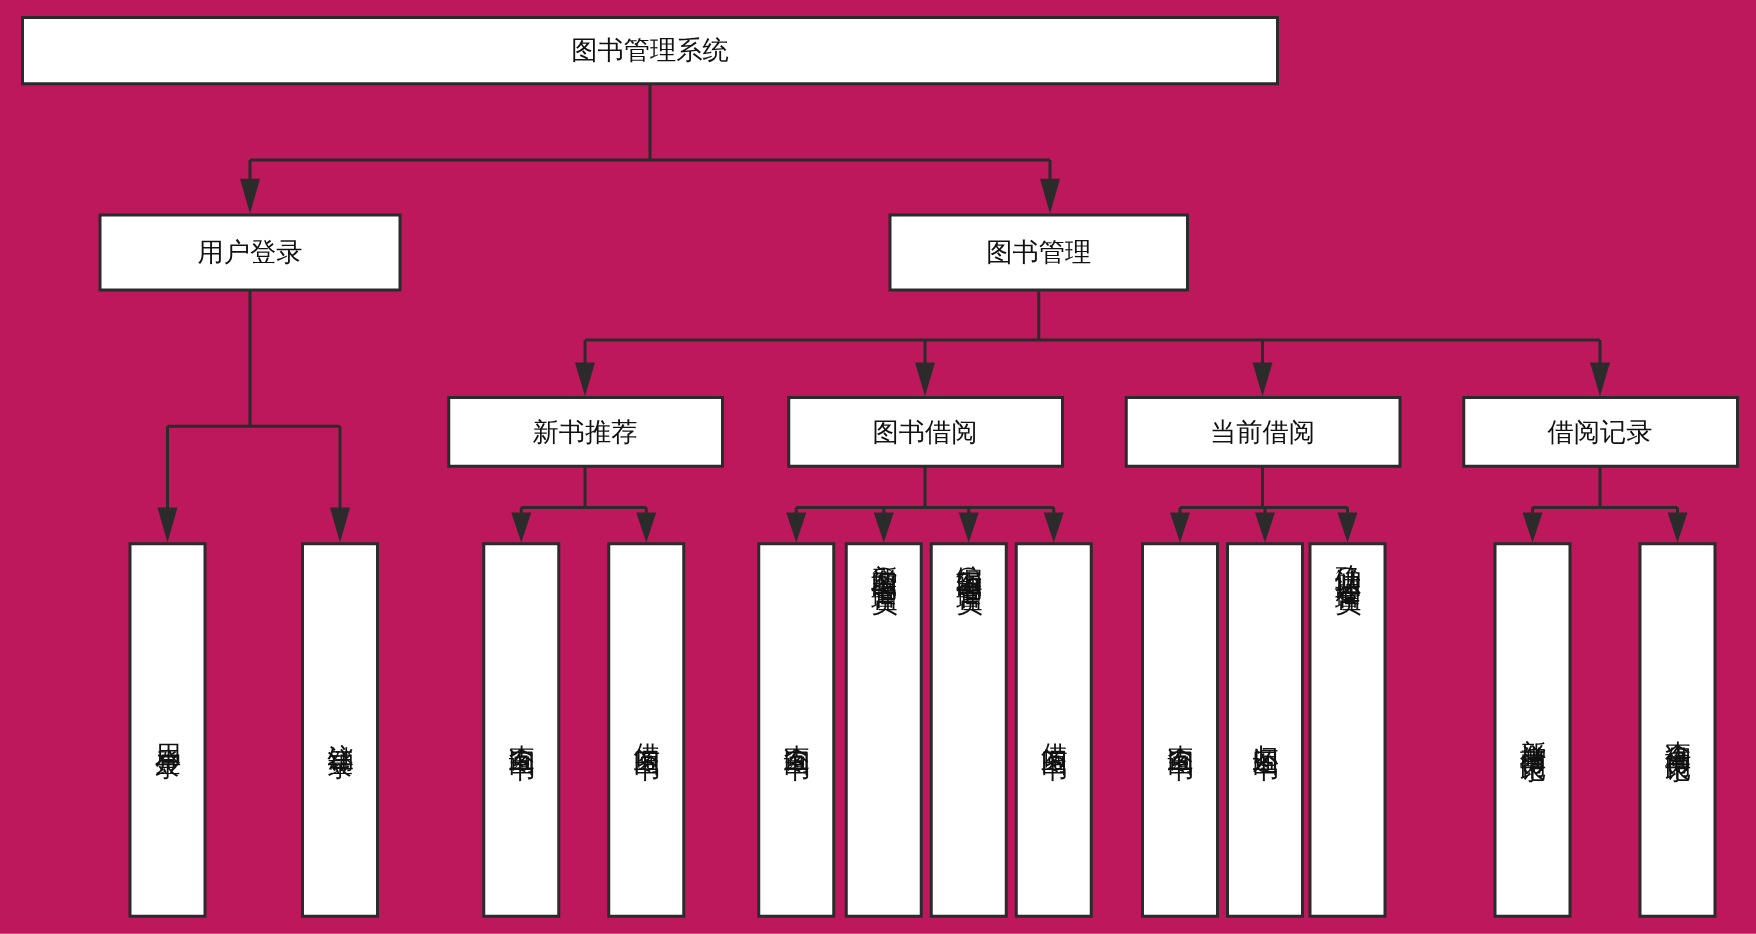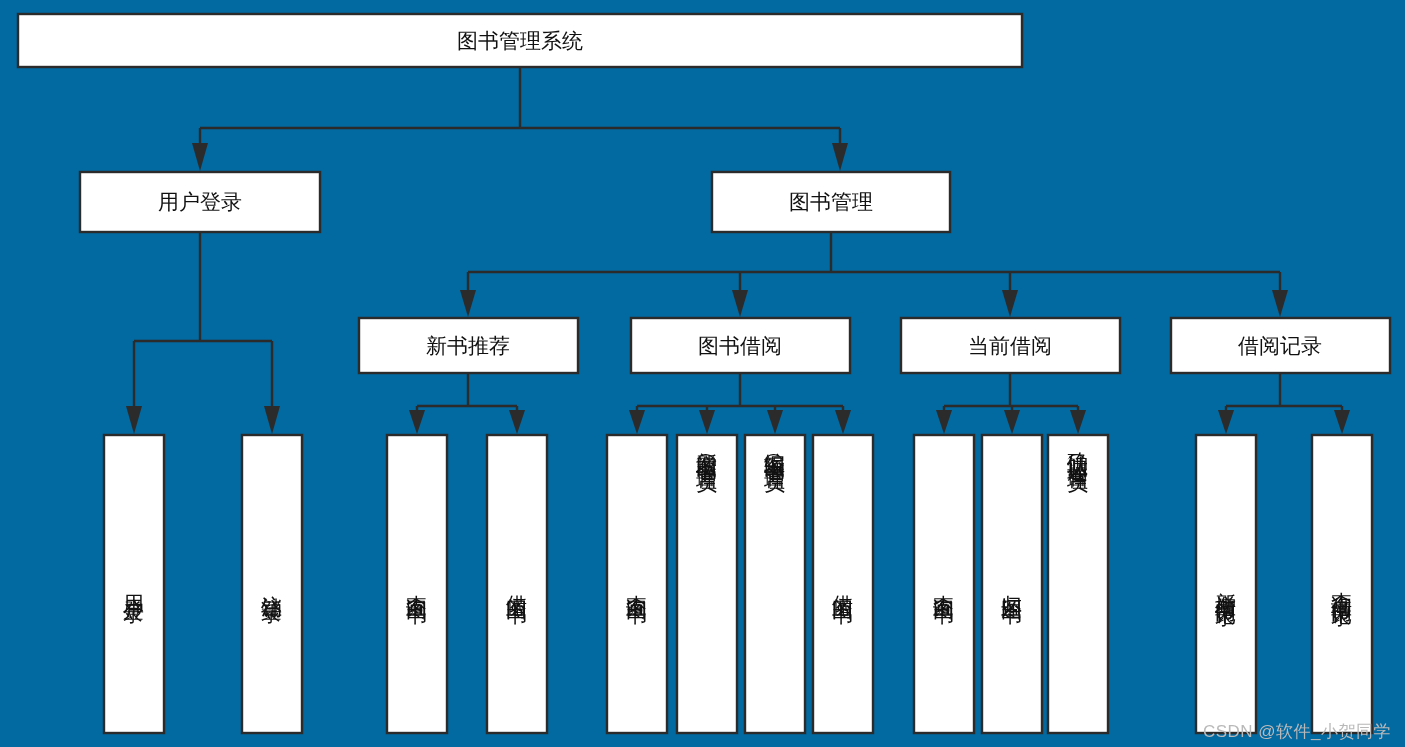--- a/index.html
+++ b/index.html
@@ -10,21 +10,21 @@
   body {
     width: 1405px;
     height: 747px;
     font-family: "Liberation Sans", "DejaVu Sans", sans-serif;
     overflow: hidden;
   }
   #diagram-root {
     position: relative;
     width: 1405px;
     height: 747px;
-    background: #0369a1;
+    background: #be185d;
   }
   svg#flow {
     position: absolute;
     left: 0;
     top: 0;
     width: 1405px;
     height: 747px;
   }
   .node-box {
     fill: #ffffff;
@@ -239,15 +239,14 @@
   <div class="vnode" style="left:1048px; top:435px; width:60px; height:298px; align-items:flex-start;">
     <span class="vnode-text">确认归还（管理员）</span>
   </div>
   <div class="vnode" style="left:1196px; top:435px; width:60px; height:298px;">
     <span class="vnode-text">新增借阅记录</span>
   </div>
   <div class="vnode" style="left:1312px; top:435px; width:60px; height:298px;">
     <span class="vnode-text">查询借阅记录</span>
   </div>
 
-  <div class="watermark">CSDN @软件_小贺同学</div>
 
 </div>
 
 </body></html>

